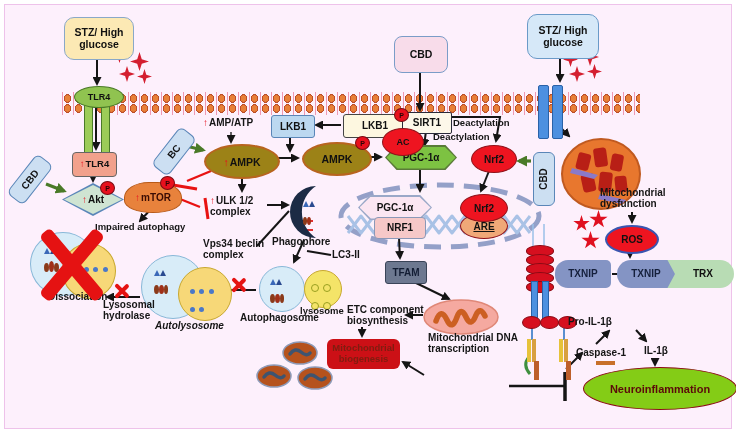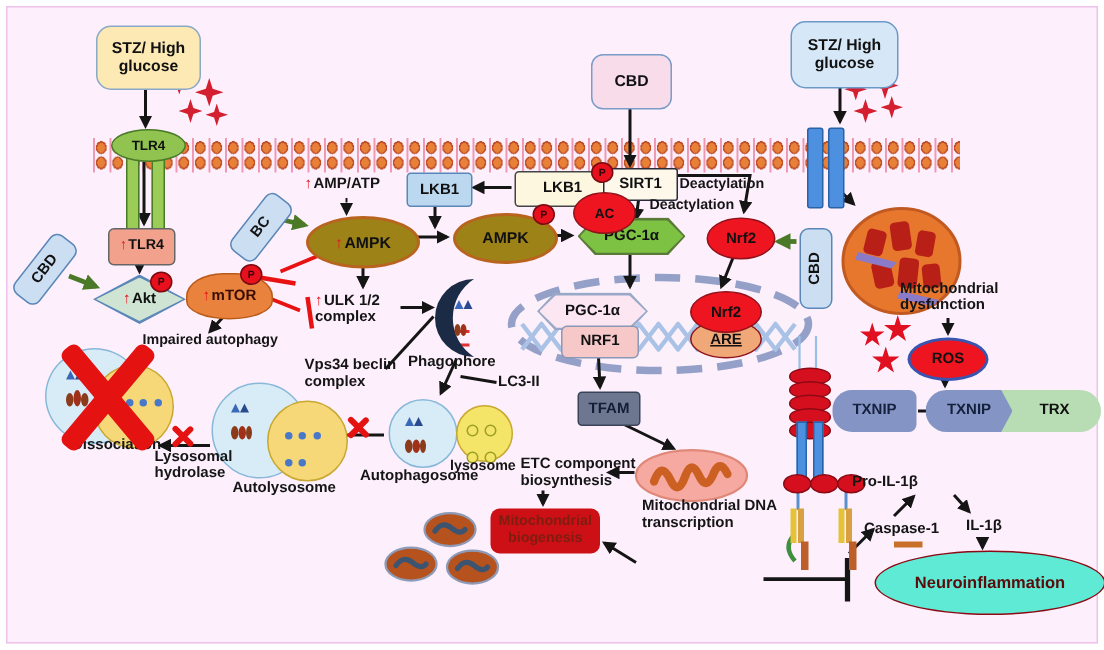--- a/index.html
+++ b/index.html
@@ -216,21 +216,21 @@
   <div class="ell" style="left:304px;top:270px;width:36px;height:36px;background:#f4e468;border:1.5px solid #c8a830;z-index:3;"></div>
   <div class="abs" style="left:311px;top:278px;z-index:4;width:22px;"><span class="ring"></span> <span class="ring"></span> <span class="ring"></span> <span class="ring"></span></div>
   <div class="lbl" style="left:240px;top:312px;">Autophagosome</div>
   <div class="lbl" style="left:300px;top:306px;font-size:9.5px;">lysosome</div>
 
   <div class="ell" style="left:141px;top:255px;width:62px;height:62px;background:#d8ecf8;border:1.5px solid #88b8d8;z-index:3;"></div>
   <div class="ell" style="left:178px;top:267px;width:52px;height:52px;background:#f7d878;border:1.5px solid #c8a830;z-index:3;"></div>
   <div class="abs" style="left:154px;top:262px;z-index:4;"><span class="tri"></span><span class="tri" style="border-bottom-color:#2a4a90;"></span><br><span class="ov"></span><span class="ov" style="background:#a03018;"></span><span class="ov" style="width:4px;"></span></div>
   <div class="eq" style="left:156px;top:290px;"></div>
   <div class="abs" style="left:190px;top:280px;z-index:4;width:26px;"><span class="bd"></span> <span class="bd"></span> <span class="bd"></span> <span class="bd"></span> <span class="bd"></span></div>
-  <div class="lbl" style="left:155px;top:320px;">Autolysosome</div>
+  <div class="lbl" style="left:155px;top:320px;font-style:italic;">Autolysosome</div>
 
   <div class="smx" style="left:230px;top:277px;"></div>
   <div class="smx" style="left:113px;top:283px;"></div>
   <div class="lbl" style="left:103px;top:299px;">Lysosomal
 hydrolase</div>
   <div class="lbl" style="left:48px;top:291px;">Dissociation</div>
 
   <div class="box" style="left:394px;top:36px;width:52px;height:35px;background:#f8dcea;border:1.5px solid #7a9cc8;border-radius:8px;font-size:10.5px;"><span>CBD</span></div>
   <div class="box" style="left:402px;top:112px;width:48px;height:20px;background:#fdf8ea;border:1.5px solid #2a2a3a;border-radius:2px;font-size:10px;"><span>SIRT1</span></div>
   <div class="lbl" style="left:433px;top:132px;font-size:9.5px;">Deactylation</div>
@@ -327,16 +327,16 @@
   <div class="bar" style="left:532px;top:339px;width:4px;height:23px;background:#d8a040;"></div>
   <div class="bar" style="left:559px;top:339px;width:4px;height:23px;background:#e6c23a;"></div>
   <div class="bar" style="left:564px;top:339px;width:4px;height:23px;background:#d8a040;"></div>
   <div class="bar" style="left:534px;top:361px;width:5px;height:19px;background:#bd5f2a;"></div>
   <div class="bar" style="left:566px;top:361px;width:5px;height:19px;background:#bd5f2a;"></div>
 
   <div class="lbl" style="left:576px;top:347px;">Caspase-1</div>
   <div class="bar" style="left:596px;top:361px;width:19px;height:4px;background:#c8702a;"></div>
   <div class="lbl" style="left:568px;top:316px;">Pro-IL-1β</div>
   <div class="lbl" style="left:644px;top:345px;">IL-1β</div>
-  <div class="ell" style="left:583px;top:367px;width:152px;height:41px;background:#5eead4;border:1px solid #8b0a14;font-size:11px;color:#5c0a0a;">
+  <div class="ell" style="left:583px;top:367px;width:152px;height:41px;background:#84cc16;border:1px solid #8b0a14;font-size:11px;color:#5c0a0a;">
       <span>Neuroinflammation</span>
     </div>
 </div>
 
 </body></html>

